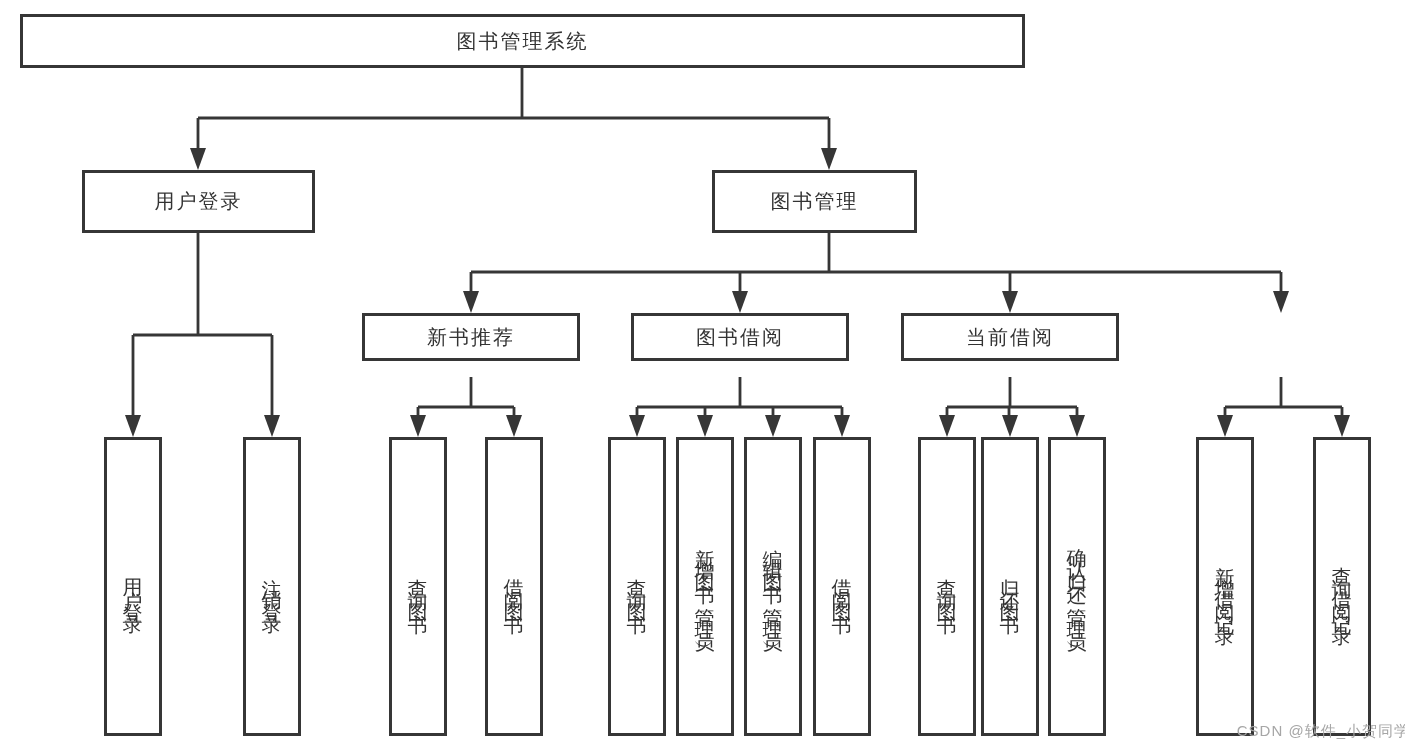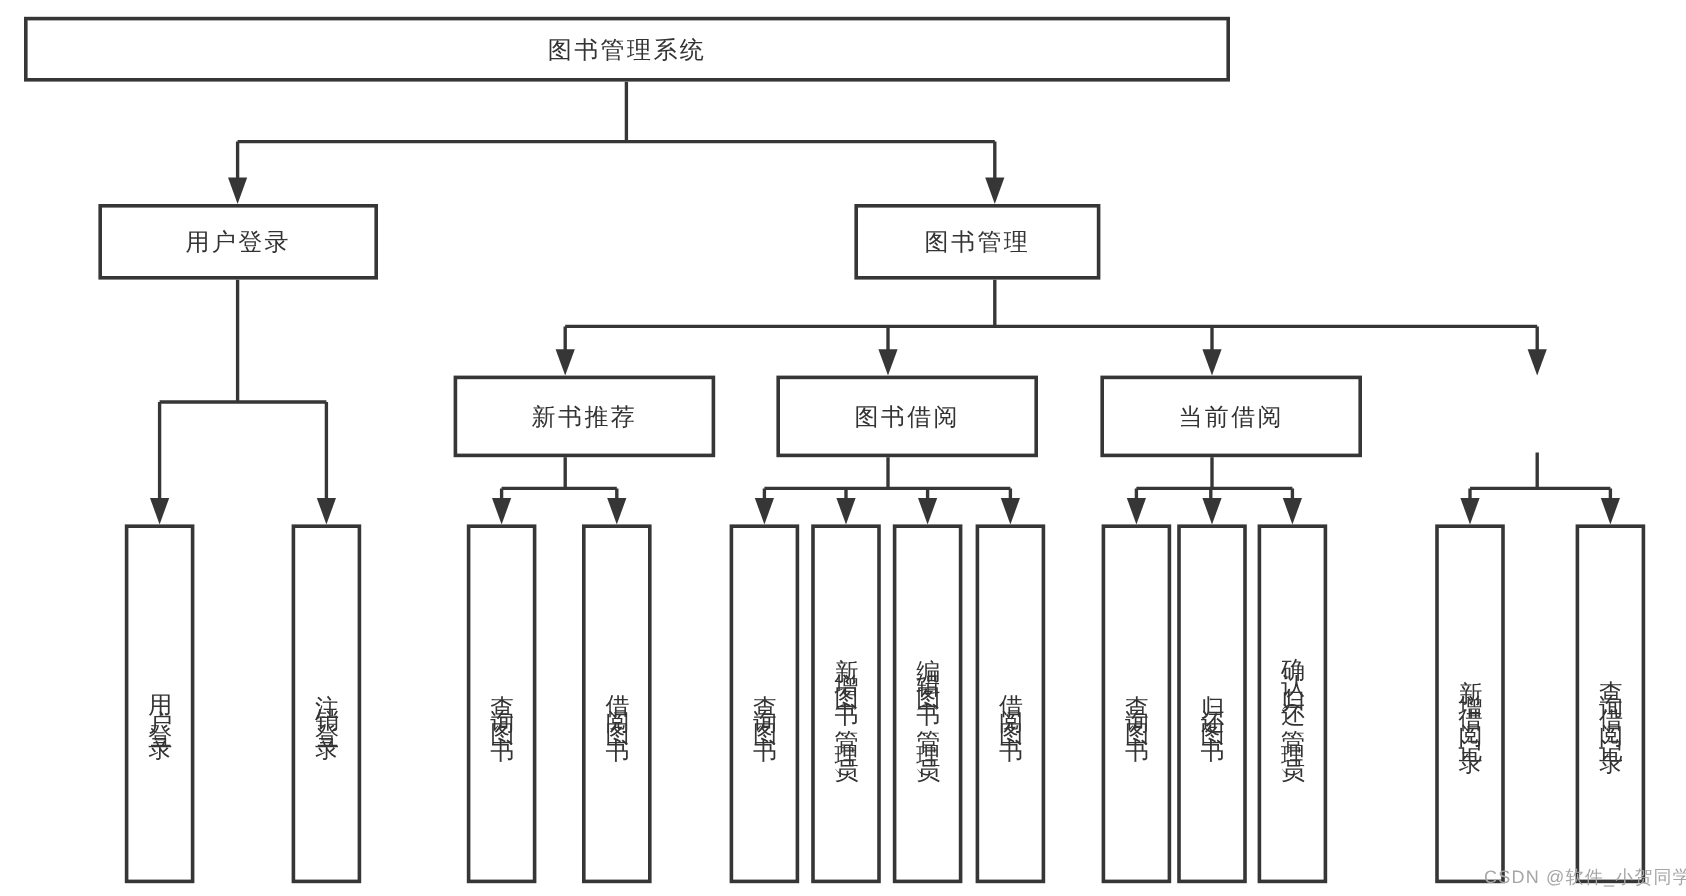--- a/index.html
+++ b/index.html
@@ -23,21 +23,21 @@
     background:#ffffff;
     display:flex;
     align-items:center;
     justify-content:center;
     text-align:center;
   }
   .h-node { font-size:20px; letter-spacing:2px; }
   .root  { left:20px;  top:14px;  width:1005px; height:54px; }
   .b-user { left:82px;  top:170px; width:233px; height:63px; }
   .b-book { left:712px; top:170px; width:205px; height:63px; }
-  .m-node { top:313px; width:218px; height:68px;margin-left:16px; }
+  .m-node { top:313px; width:218px; height:48px; }
   .leaf   { position:absolute; top:437px; width:58px; height:299px;
             box-sizing:border-box; border:3px solid #363636; background:#fff;
             display:flex; align-items:center; justify-content:center; }
   .leaf span {
     writing-mode:vertical-rl;
     text-orientation:mixed;
     font-size:20px;
     line-height:1;
     letter-spacing:12px;
     white-space:nowrap;

